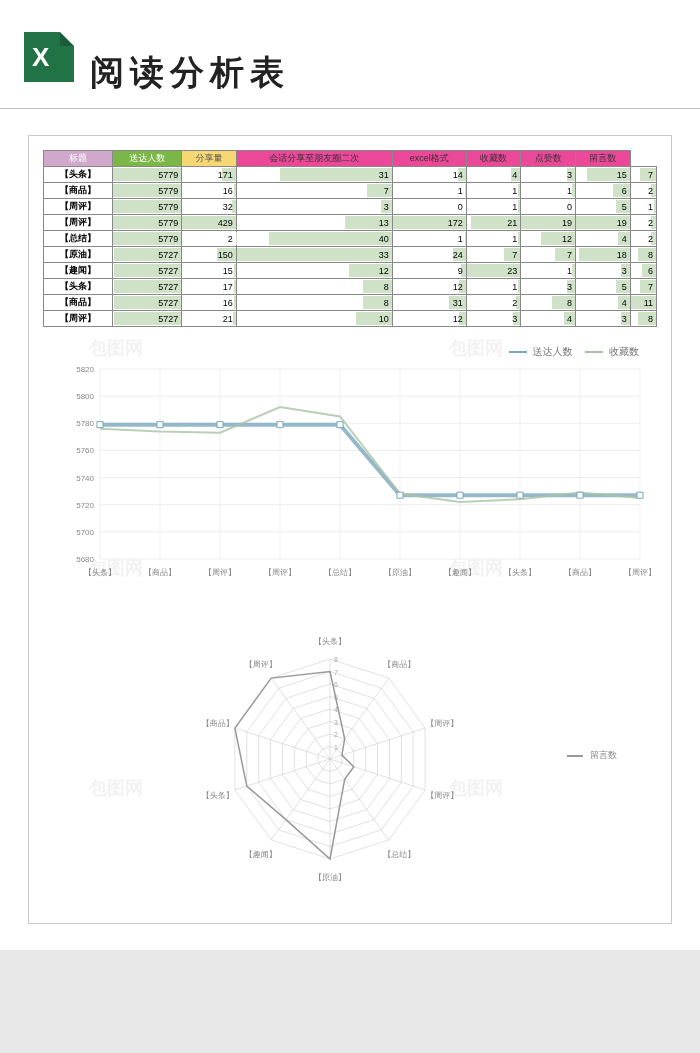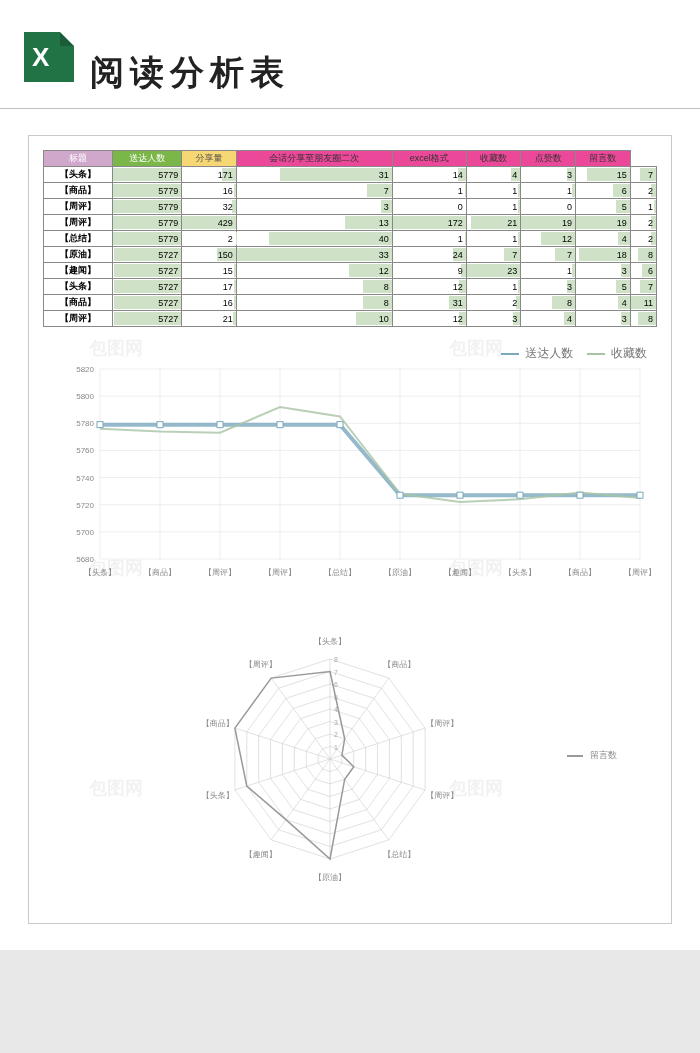--- a/index.html
+++ b/index.html
@@ -23,21 +23,21 @@
 th.hl0 { background: #cfa8cc; color: #fff; }
 th.hl1 { background: #7ab648; color: #fff; }
 th.hl2 { background: #f7d774; color: #555; }
 td.lbl { font-weight: bold; text-align: center; }
 td.num { text-align: right; position: relative; }
 td.num .bar { position: absolute; right: 0; top: 1px; bottom: 1px; background: #cfe2c8; z-index: 0; }
 td.num span { position: relative; z-index: 1; }
 
 .chart-line { margin-top: 22px; height: 250px; position: relative; }
 .chart-line svg { width: 100%; height: 100%; }
-.legend { position: absolute; top: -4px; right: 10px; font-size: 12px; color: #777; }
+.legend { position: absolute; top: -4px; right: 18px; font-size: 10px; color: #777; }
 .legend .sw { display: inline-block; width: 18px; height: 2px; vertical-align: middle; margin: 0 3px 0 10px; }
 
 .chart-radar { margin-top: 20px; height: 280px; position: relative; }
 .chart-radar svg { width: 100%; height: 100%; }
 .radar-legend { position: absolute; right: 40px; top: 130px; font-size: 9px; color: #888; }
 .radar-legend .sw { display: inline-block; width: 16px; height: 2px; background: #999; vertical-align: middle; margin-right: 4px; }
 
 .wm { position: absolute; color: #000; opacity: 0.05; font-size: 18px; pointer-events: none; font-weight: bold; }
 </style>
 </head>

